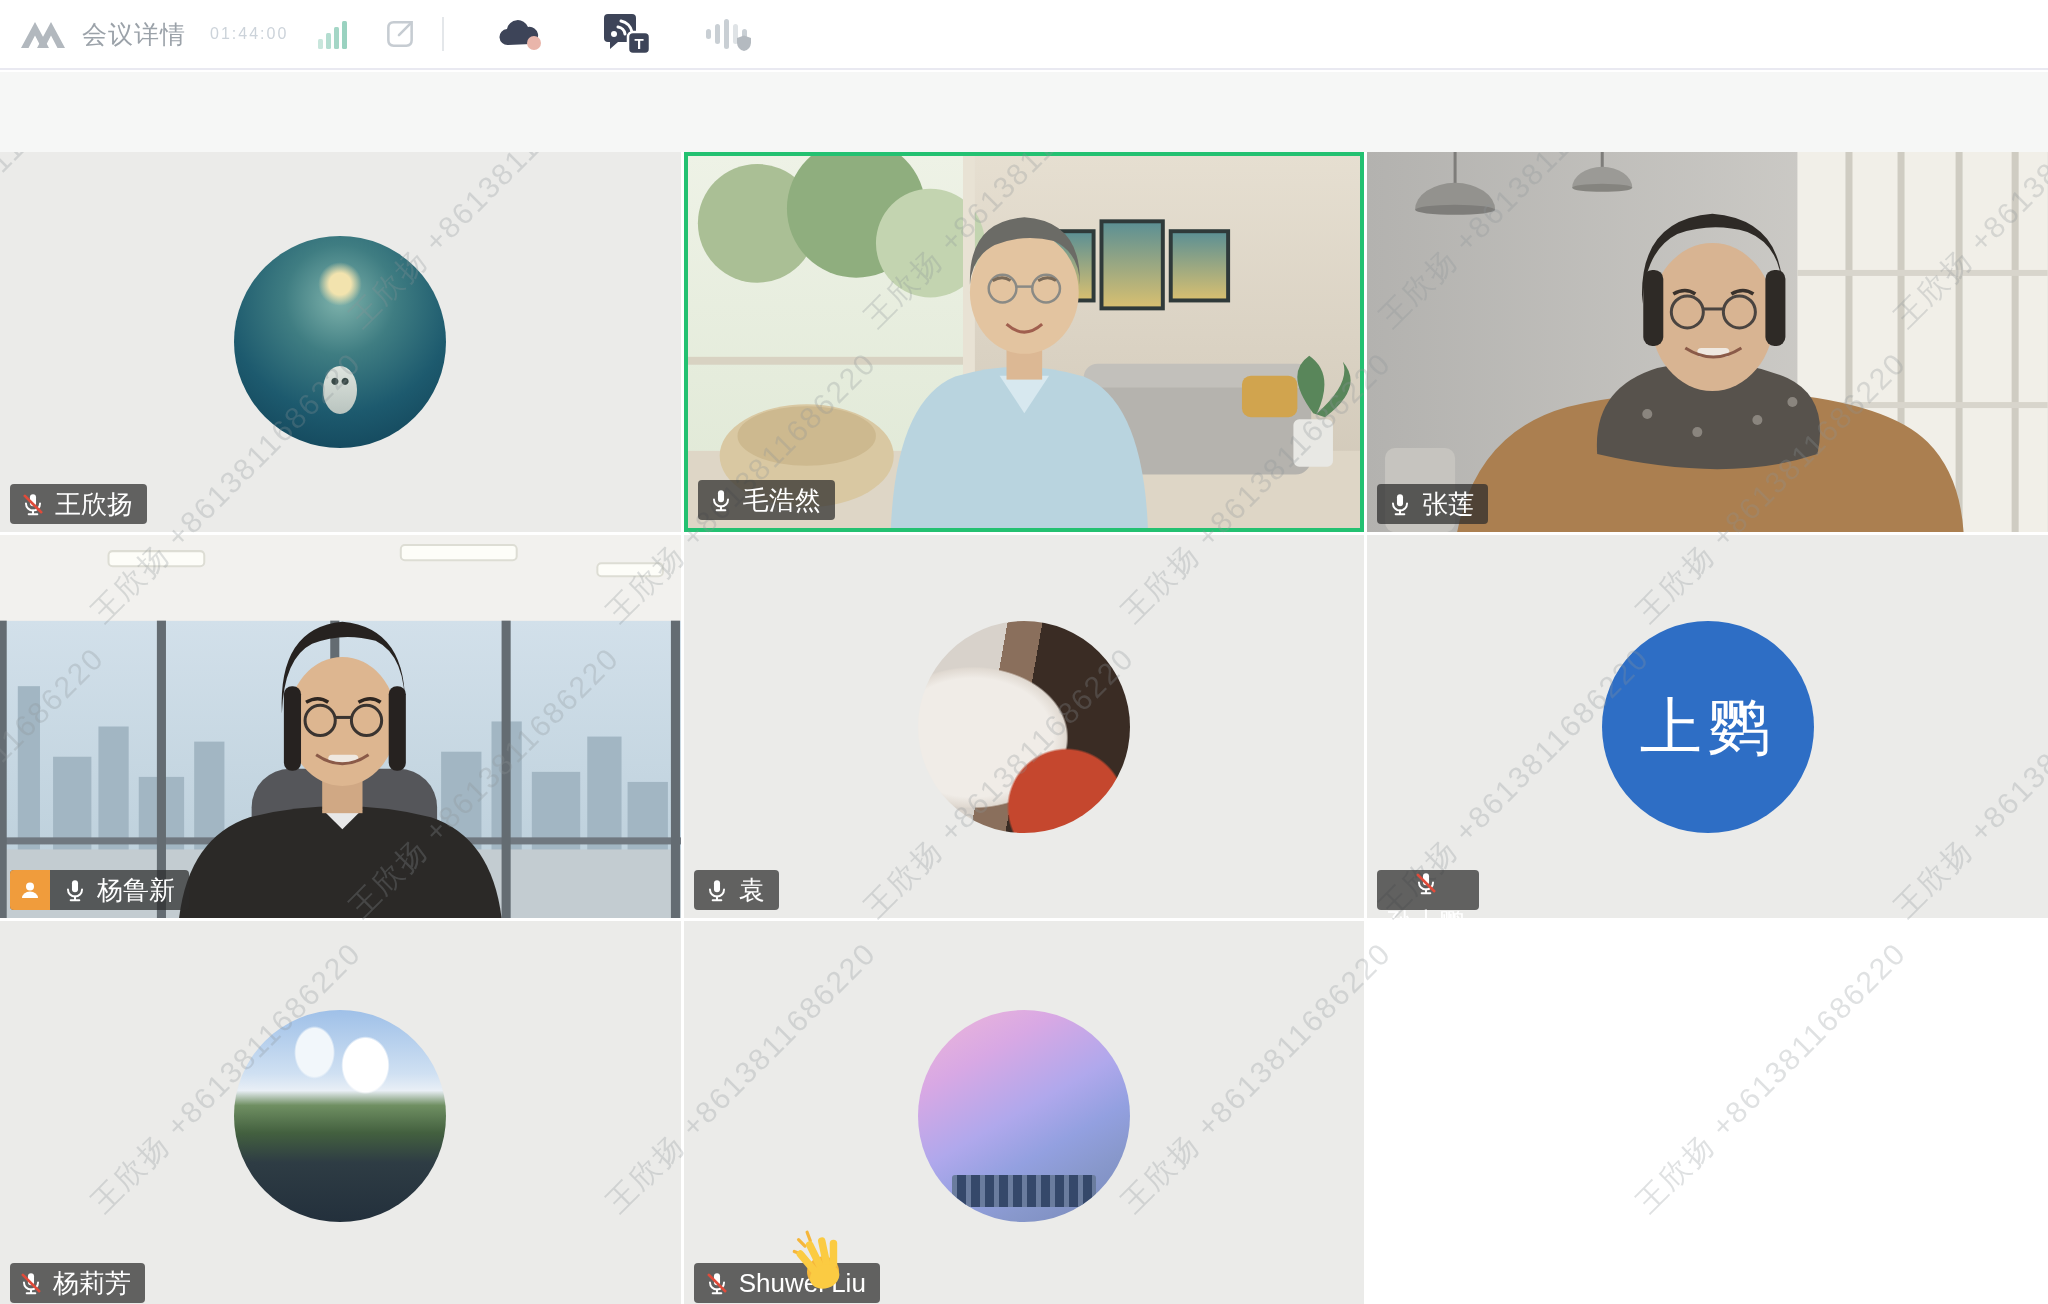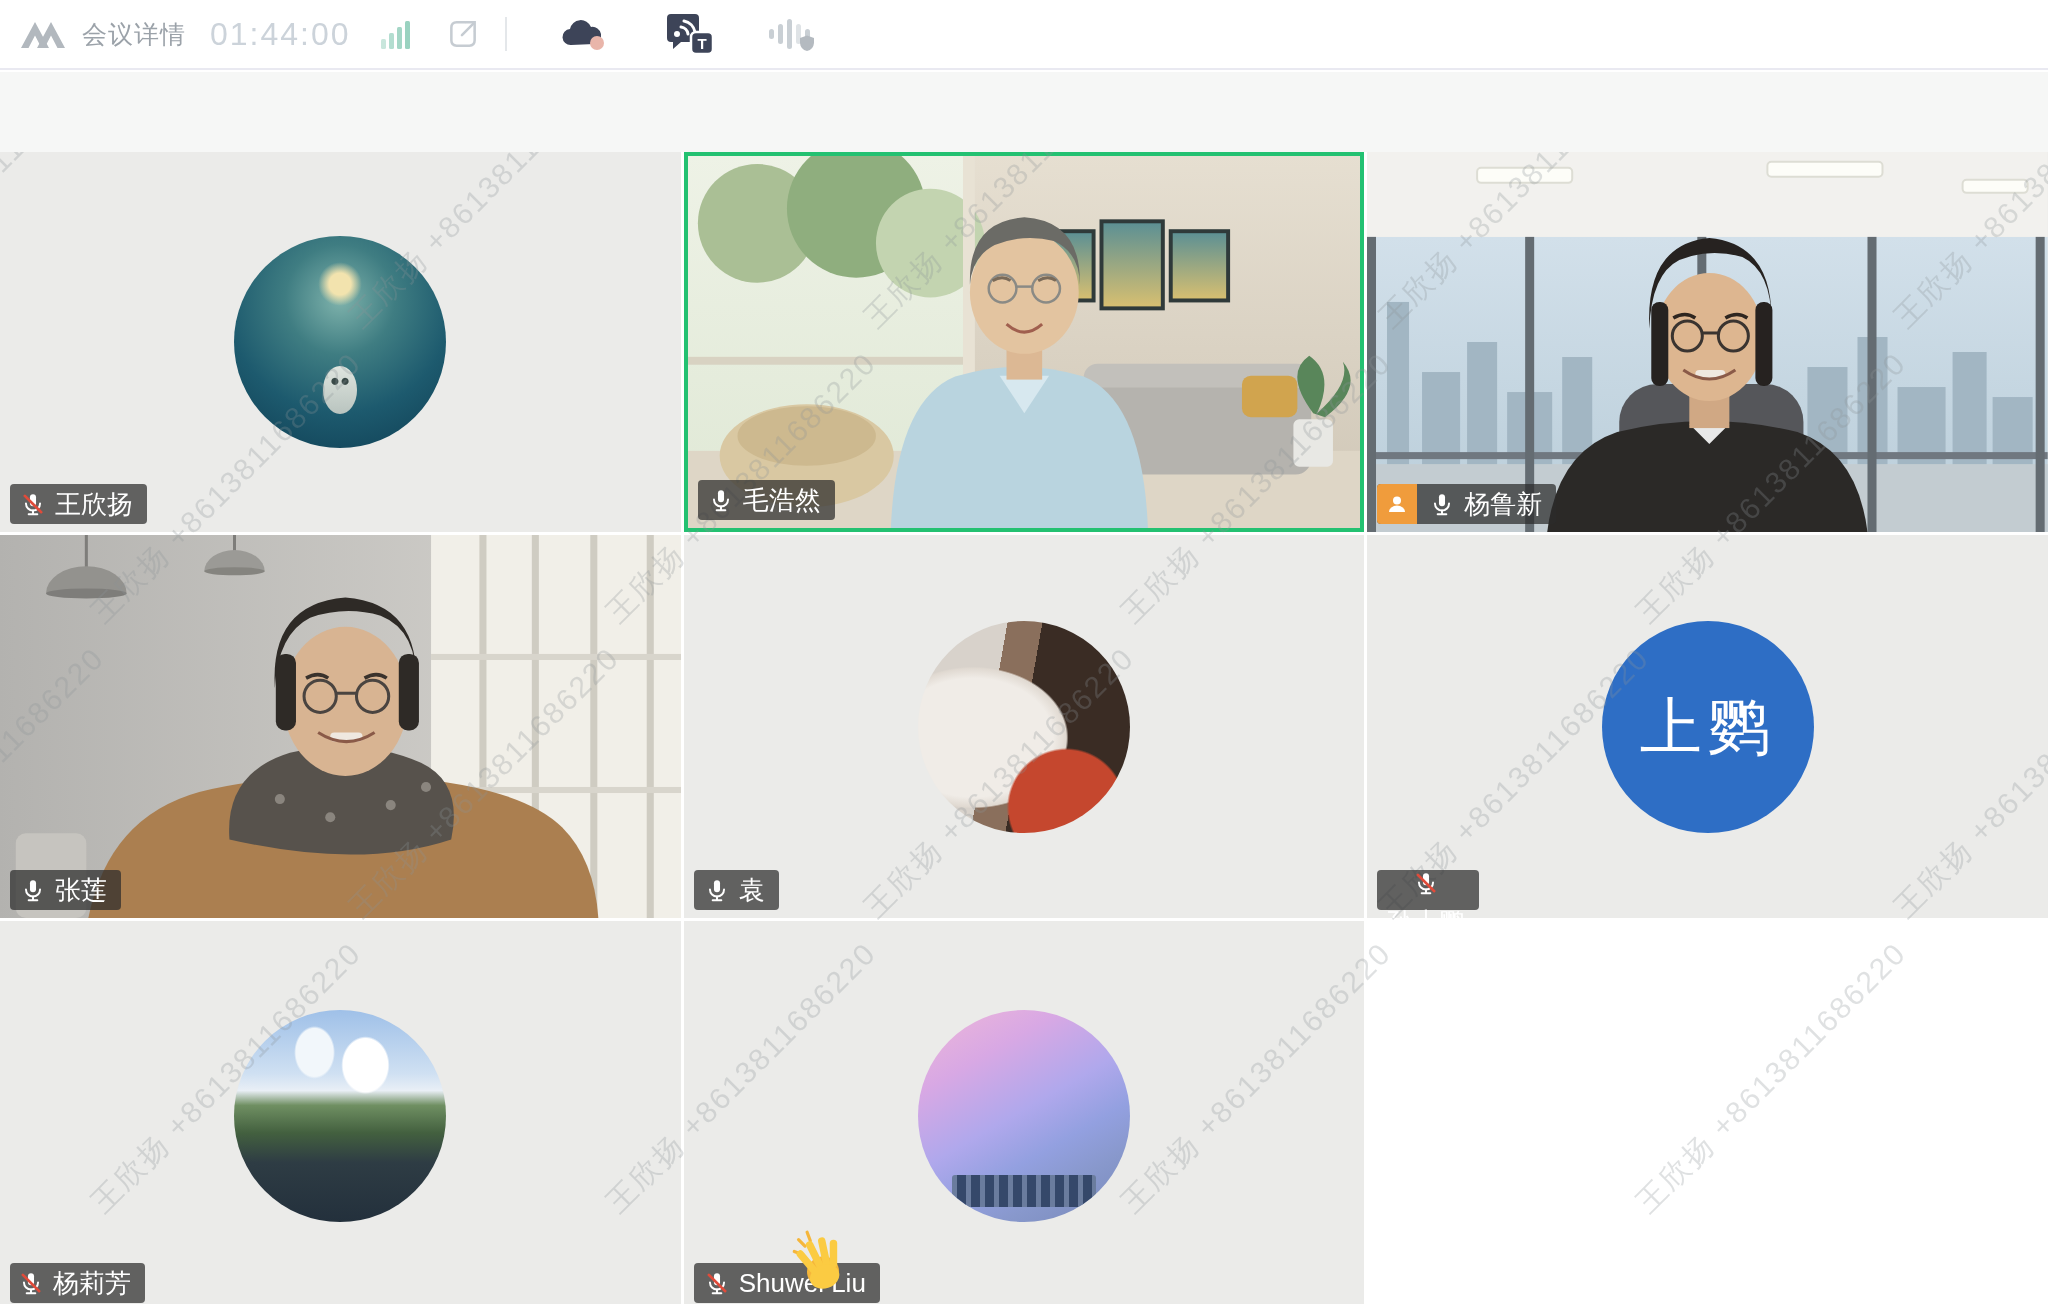--- a/index.html
+++ b/index.html
@@ -4,21 +4,21 @@
 <style>
   html,body{margin:0;padding:0;background:#ffffff;}
   *{box-sizing:border-box;}
   body{font-family:"Liberation Sans","DejaVu Sans",sans-serif;}
   .screen{position:relative;width:2048px;height:1304px;background:#ffffff;overflow:hidden;}
 
   
   .topbar{position:absolute;top:0;left:0;width:100%;height:70px;background:#ffffff;
     border-bottom:2px solid #e9e9f1;display:flex;align-items:center;padding-left:20px;}
   .tb-title{color:#9ba2a9;font-size:25px;margin-left:12px;letter-spacing:1px;}
-  .tb-timer{color:#ccd3da;font-size:32px;margin-left:24px;letter-spacing:2px;}
+  .tb-timer{color:#ccd3da;font-size:16px;margin-left:24px;letter-spacing:2px;}
   .tb-icon{display:flex;align-items:center;justify-content:center;}
   .tb-sep{width:2px;height:34px;background:#e4e7ea;margin-left:24px;}
   .m-sig{margin-left:30px;} .m-share{margin-left:34px;} .m-cloud{margin-left:54px;}
   .m-cap{margin-left:60px;} .m-wave{margin-left:54px;}
 
   
   .substrip{position:absolute;top:72px;left:0;width:100%;height:80px;background:#f6f7f6;}
 
   
   .grid{position:absolute;top:152px;left:0;width:2048px;display:grid;
@@ -201,20 +201,76 @@
         <span class="mic">
           <svg width="26" height="26" viewBox="0 0 24 24" fill="none" stroke="#ffffff" stroke-width="1.8" stroke-linecap="round">
             <rect x="9.2" y="3" width="5.6" height="11" rx="2.8" fill="#ffffff" stroke="none"></rect>
             <path d="M5.5 11.5 a6.5 6.5 0 0 0 13 0"></path>
               <path d="M12 18 v3"></path>
               <path d="M8 21.5 h8"></path>
             <line class="mic-slash" x1="4.5" y1="4.5" x2="19.5" y2="19.5" stroke="#e04b3a" stroke-width="2.6" style="display: none;"></line>
           </svg>
         </span>
         <span class="pname">毛浩然</span>
+      </div>
+    </div>
+
+    <div class="tile" style="background: rgb(235, 235, 233);">
+      <svg class="feed" viewBox="0 0 680 380" preserveAspectRatio="xMidYMid slice">
+        <defs>
+            <linearGradient id="wall2" x1="0" y1="0" x2="1" y2="0">
+              <stop offset="0" stop-color="#b3b2af"></stop>
+              <stop offset="1" stop-color="#d8d6d1"></stop>
+            </linearGradient>
+          </defs>
+        <rect width="680" height="380" fill="url(#wall2)"></rect>
+        <rect x="430" y="0" width="250" height="380" fill="#f1efe8"></rect>
+        <rect x="478" y="0" width="7" height="380" fill="#cfccc2"></rect>
+          <rect x="530" y="0" width="7" height="380" fill="#cfccc2"></rect>
+        <rect x="588" y="0" width="7" height="380" fill="#cfccc2"></rect>
+          <rect x="644" y="0" width="7" height="380" fill="#cfccc2"></rect>
+        <rect x="430" y="118" width="250" height="6" fill="#d8d5cc"></rect>
+          <rect x="430" y="250" width="250" height="6" fill="#d8d5cc"></rect>
+        <line x1="88" y1="0" x2="88" y2="52" stroke="#7e7d7a" stroke-width="3"></line>
+        <path d="M48 58 a40 27 0 0 1 80 0 Z" fill="#93928e"></path>
+          <ellipse cx="88" cy="58" rx="40" ry="5" fill="#7e7d7a"></ellipse>
+        <line x1="235" y1="0" x2="235" y2="32" stroke="#7e7d7a" stroke-width="3"></line>
+        <path d="M205 36 a30 21 0 0 1 60 0 Z" fill="#9b9a96"></path>
+          <ellipse cx="235" cy="36" rx="30" ry="4" fill="#85847f"></ellipse>
+        <rect x="18" y="296" width="70" height="84" rx="10" fill="#c6c4bf"></rect>
+        <rect x="120" y="310" width="64" height="70" rx="10" fill="#cfcdc8"></rect>
+        <path d="M90 380 Q110 280 200 255 Q280 235 400 240 Q520 250 560 290 Q592 322 596 380 Z" fill="#ab7f50"></path>
+        <path d="M230 302 Q225 236 290 216 Q360 200 420 226 Q462 246 450 302 Q360 332 230 302 Z" fill="#57524c"></path>
+        <circle cx="280" cy="262" r="5" fill="#8a857e"></circle>
+          <circle cx="330" cy="280" r="5" fill="#8a857e"></circle>
+          <circle cx="390" cy="268" r="5" fill="#8a857e"></circle>
+          <circle cx="425" cy="250" r="5" fill="#8a857e"></circle>
+        <ellipse cx="345" cy="165" rx="62" ry="74" fill="#d8b492"></ellipse>
+        <path d="M275 152 Q270 68 345 62 Q420 68 415 152 Q418 95 380 80 Q345 70 310 82 Q278 98 275 152 Z" fill="#2e2a26"></path>
+        <rect x="276" y="118" width="20" height="76" rx="9" fill="#2e2a26"></rect>
+        <rect x="398" y="118" width="20" height="76" rx="9" fill="#2e2a26"></rect>
+        <circle cx="320" cy="160" r="16" fill="none" stroke="#4a4440" stroke-width="3"></circle>
+        <circle cx="372" cy="160" r="16" fill="none" stroke="#4a4440" stroke-width="3"></circle>
+        <line x1="336" y1="157" x2="356" y2="157" stroke="#4a4440" stroke-width="3"></line>
+        <path d="M306 142 q12 -7 22 0 M364 142 q12 -7 22 0" stroke="#3a322c" stroke-width="3.5" fill="none"></path>
+        <rect x="330" y="196" width="32" height="9" rx="4" fill="#efe8e0"></rect>
+        <path d="M318 196 Q346 214 374 196" stroke="#8a5a48" stroke-width="3" fill="none"></path>
+      </svg>
+      <div class="name-label" style="background: rgba(43, 43, 43, 0.72);">
+
+        <span class="mic">
+          <svg width="26" height="26" viewBox="0 0 24 24" fill="none" stroke="#ffffff" stroke-width="1.8" stroke-linecap="round">
+            <rect x="9.2" y="3" width="5.6" height="11" rx="2.8" fill="#ffffff" stroke="none"></rect>
+            <path d="M5.5 11.5 a6.5 6.5 0 0 0 13 0"></path>
+              <path d="M12 18 v3"></path>
+              <path d="M8 21.5 h8"></path>
+            <line class="mic-slash" x1="4.5" y1="4.5" x2="19.5" y2="19.5" stroke="#e04b3a" stroke-width="2.6" style="display: none;"></line>
+          </svg>
+        </span>
+        <span class="pname">张莲</span>
       </div>
     </div>
 
     <div class="tile" style="background: rgb(235, 235, 233);">
       <svg class="feed" viewBox="0 0 680 380" preserveAspectRatio="xMidYMid slice">
         <defs>
             <linearGradient id="sky3" x1="0" y1="0" x2="0" y2="1">
               <stop offset="0" stop-color="#d2e0ea"></stop>
               <stop offset="1" stop-color="#b9cdd9"></stop>
             </linearGradient>
@@ -271,76 +327,20 @@
             <path d="M5.5 11.5 a6.5 6.5 0 0 0 13 0"></path>
               <path d="M12 18 v3"></path>
               <path d="M8 21.5 h8"></path>
             <line class="mic-slash" x1="4.5" y1="4.5" x2="19.5" y2="19.5" stroke="#e04b3a" stroke-width="2.6" style="display: none;"></line>
           </svg>
         </span>
         <span class="pname">杨鲁新</span>
       </div>
     </div>
 
-    <div class="tile" style="background: rgb(235, 235, 233);">
-      <svg class="feed" viewBox="0 0 680 380" preserveAspectRatio="xMidYMid slice">
-        <defs>
-            <linearGradient id="wall2" x1="0" y1="0" x2="1" y2="0">
-              <stop offset="0" stop-color="#b3b2af"></stop>
-              <stop offset="1" stop-color="#d8d6d1"></stop>
-            </linearGradient>
-          </defs>
-        <rect width="680" height="380" fill="url(#wall2)"></rect>
-        <rect x="430" y="0" width="250" height="380" fill="#f1efe8"></rect>
-        <rect x="478" y="0" width="7" height="380" fill="#cfccc2"></rect>
-          <rect x="530" y="0" width="7" height="380" fill="#cfccc2"></rect>
-        <rect x="588" y="0" width="7" height="380" fill="#cfccc2"></rect>
-          <rect x="644" y="0" width="7" height="380" fill="#cfccc2"></rect>
-        <rect x="430" y="118" width="250" height="6" fill="#d8d5cc"></rect>
-          <rect x="430" y="250" width="250" height="6" fill="#d8d5cc"></rect>
-        <line x1="88" y1="0" x2="88" y2="52" stroke="#7e7d7a" stroke-width="3"></line>
-        <path d="M48 58 a40 27 0 0 1 80 0 Z" fill="#93928e"></path>
-          <ellipse cx="88" cy="58" rx="40" ry="5" fill="#7e7d7a"></ellipse>
-        <line x1="235" y1="0" x2="235" y2="32" stroke="#7e7d7a" stroke-width="3"></line>
-        <path d="M205 36 a30 21 0 0 1 60 0 Z" fill="#9b9a96"></path>
-          <ellipse cx="235" cy="36" rx="30" ry="4" fill="#85847f"></ellipse>
-        <rect x="18" y="296" width="70" height="84" rx="10" fill="#c6c4bf"></rect>
-        <rect x="120" y="310" width="64" height="70" rx="10" fill="#cfcdc8"></rect>
-        <path d="M90 380 Q110 280 200 255 Q280 235 400 240 Q520 250 560 290 Q592 322 596 380 Z" fill="#ab7f50"></path>
-        <path d="M230 302 Q225 236 290 216 Q360 200 420 226 Q462 246 450 302 Q360 332 230 302 Z" fill="#57524c"></path>
-        <circle cx="280" cy="262" r="5" fill="#8a857e"></circle>
-          <circle cx="330" cy="280" r="5" fill="#8a857e"></circle>
-          <circle cx="390" cy="268" r="5" fill="#8a857e"></circle>
-          <circle cx="425" cy="250" r="5" fill="#8a857e"></circle>
-        <ellipse cx="345" cy="165" rx="62" ry="74" fill="#d8b492"></ellipse>
-        <path d="M275 152 Q270 68 345 62 Q420 68 415 152 Q418 95 380 80 Q345 70 310 82 Q278 98 275 152 Z" fill="#2e2a26"></path>
-        <rect x="276" y="118" width="20" height="76" rx="9" fill="#2e2a26"></rect>
-        <rect x="398" y="118" width="20" height="76" rx="9" fill="#2e2a26"></rect>
-        <circle cx="320" cy="160" r="16" fill="none" stroke="#4a4440" stroke-width="3"></circle>
-        <circle cx="372" cy="160" r="16" fill="none" stroke="#4a4440" stroke-width="3"></circle>
-        <line x1="336" y1="157" x2="356" y2="157" stroke="#4a4440" stroke-width="3"></line>
-        <path d="M306 142 q12 -7 22 0 M364 142 q12 -7 22 0" stroke="#3a322c" stroke-width="3.5" fill="none"></path>
-        <rect x="330" y="196" width="32" height="9" rx="4" fill="#efe8e0"></rect>
-        <path d="M318 196 Q346 214 374 196" stroke="#8a5a48" stroke-width="3" fill="none"></path>
-      </svg>
-      <div class="name-label" style="background: rgba(43, 43, 43, 0.72);">
-
-        <span class="mic">
-          <svg width="26" height="26" viewBox="0 0 24 24" fill="none" stroke="#ffffff" stroke-width="1.8" stroke-linecap="round">
-            <rect x="9.2" y="3" width="5.6" height="11" rx="2.8" fill="#ffffff" stroke="none"></rect>
-            <path d="M5.5 11.5 a6.5 6.5 0 0 0 13 0"></path>
-              <path d="M12 18 v3"></path>
-              <path d="M8 21.5 h8"></path>
-            <line class="mic-slash" x1="4.5" y1="4.5" x2="19.5" y2="19.5" stroke="#e04b3a" stroke-width="2.6" style="display: none;"></line>
-          </svg>
-        </span>
-        <span class="pname">张莲</span>
-      </div>
-    </div>
-
 
     <div class="tile" style="background: rgb(235, 235, 233);">
       <div class="avatar-wrap">
         <div class="avatar a-yuan"></div>
       </div>
       <div class="name-label" style="background: rgba(43, 43, 43, 0.72);">
 
         <span class="mic">
           <svg width="26" height="26" viewBox="0 0 24 24" fill="none" stroke="#ffffff" stroke-width="1.8" stroke-linecap="round">
             <rect x="9.2" y="3" width="5.6" height="11" rx="2.8" fill="#ffffff" stroke="none"></rect>

